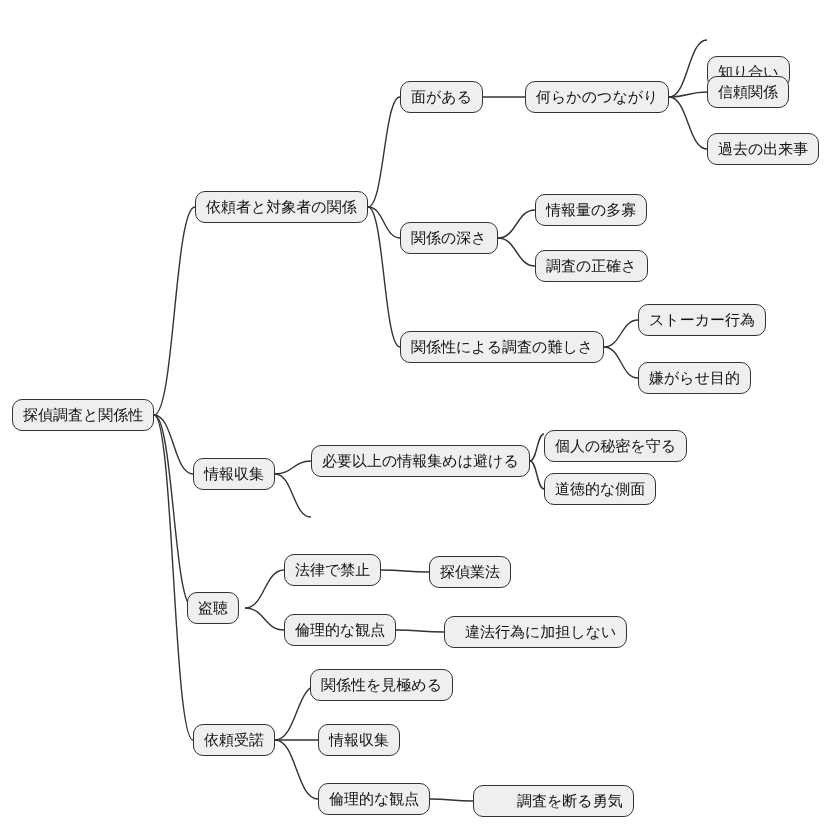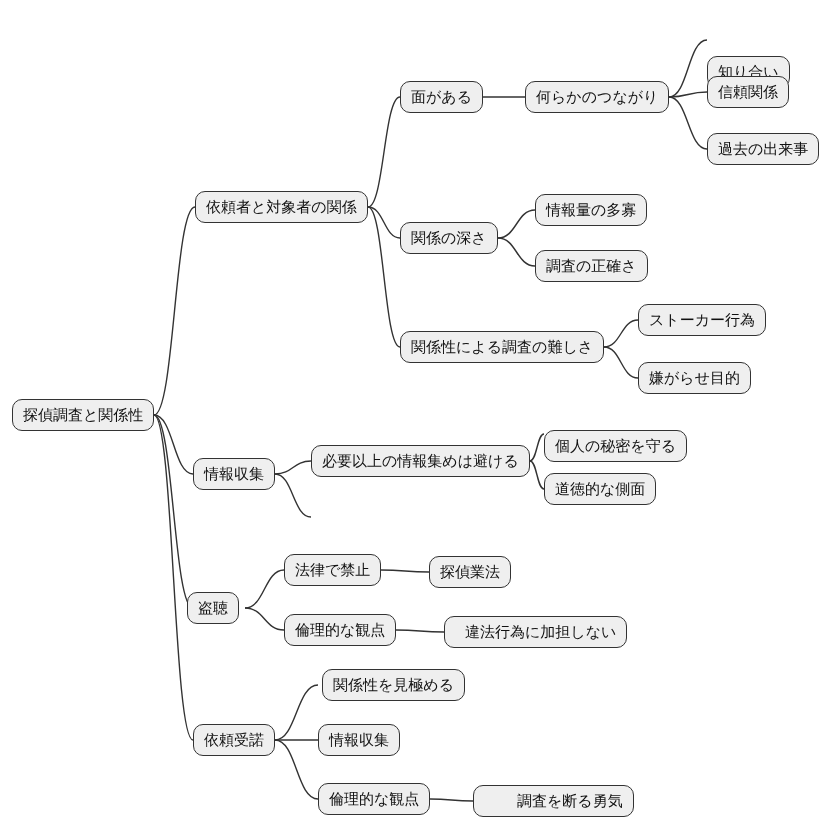--- a/index.html
+++ b/index.html
@@ -92,17 +92,17 @@
     <div class="node" style="left: 193px; top: 458px;">情報収集</div>
     <div class="node" style="left: 311px; top: 445px;">必要以上の情報集めは避ける</div>
     <div class="node" style="left: 544px; top: 418px; margin-top: 12px;">個人の秘密を守る</div>
     <div class="node" style="left: 544px; top: 473px;">道徳的な側面</div>
     <div class="node" style="left: 187px; top: 592px; text-align: center;">盗聴</div>
     <div class="node" style="left: 284px; top: 554px;">法律で禁止</div>
     <div class="node" style="left: 429px; top: 556px;">探偵業法</div>
     <div class="node" style="left: 284px; top: 614px;">倫理的な観点</div>
     <div class="node" style="left: 444px; top: 616px; padding-left: 20px;">違法行為に加担しない</div>
     <div class="node" style="left: 193px; top: 724px;">依頼受諾</div>
-    <div class="node" style="left: 322px; top: 669px;">関係性を見極める</div>
+    <div class="node" style="left: 310px; top: 669px;">関係性を見極める</div>
     <div class="node" style="left: 318px; top: 724px;">情報収集</div>
     <div class="node" style="left: 318px; top: 783px;">倫理的な観点</div>
     <div class="node" style="left: 473px; top: 785px; padding-left: 43px;">調査を断る勇気</div>
   </div>
 
 </body></html>

